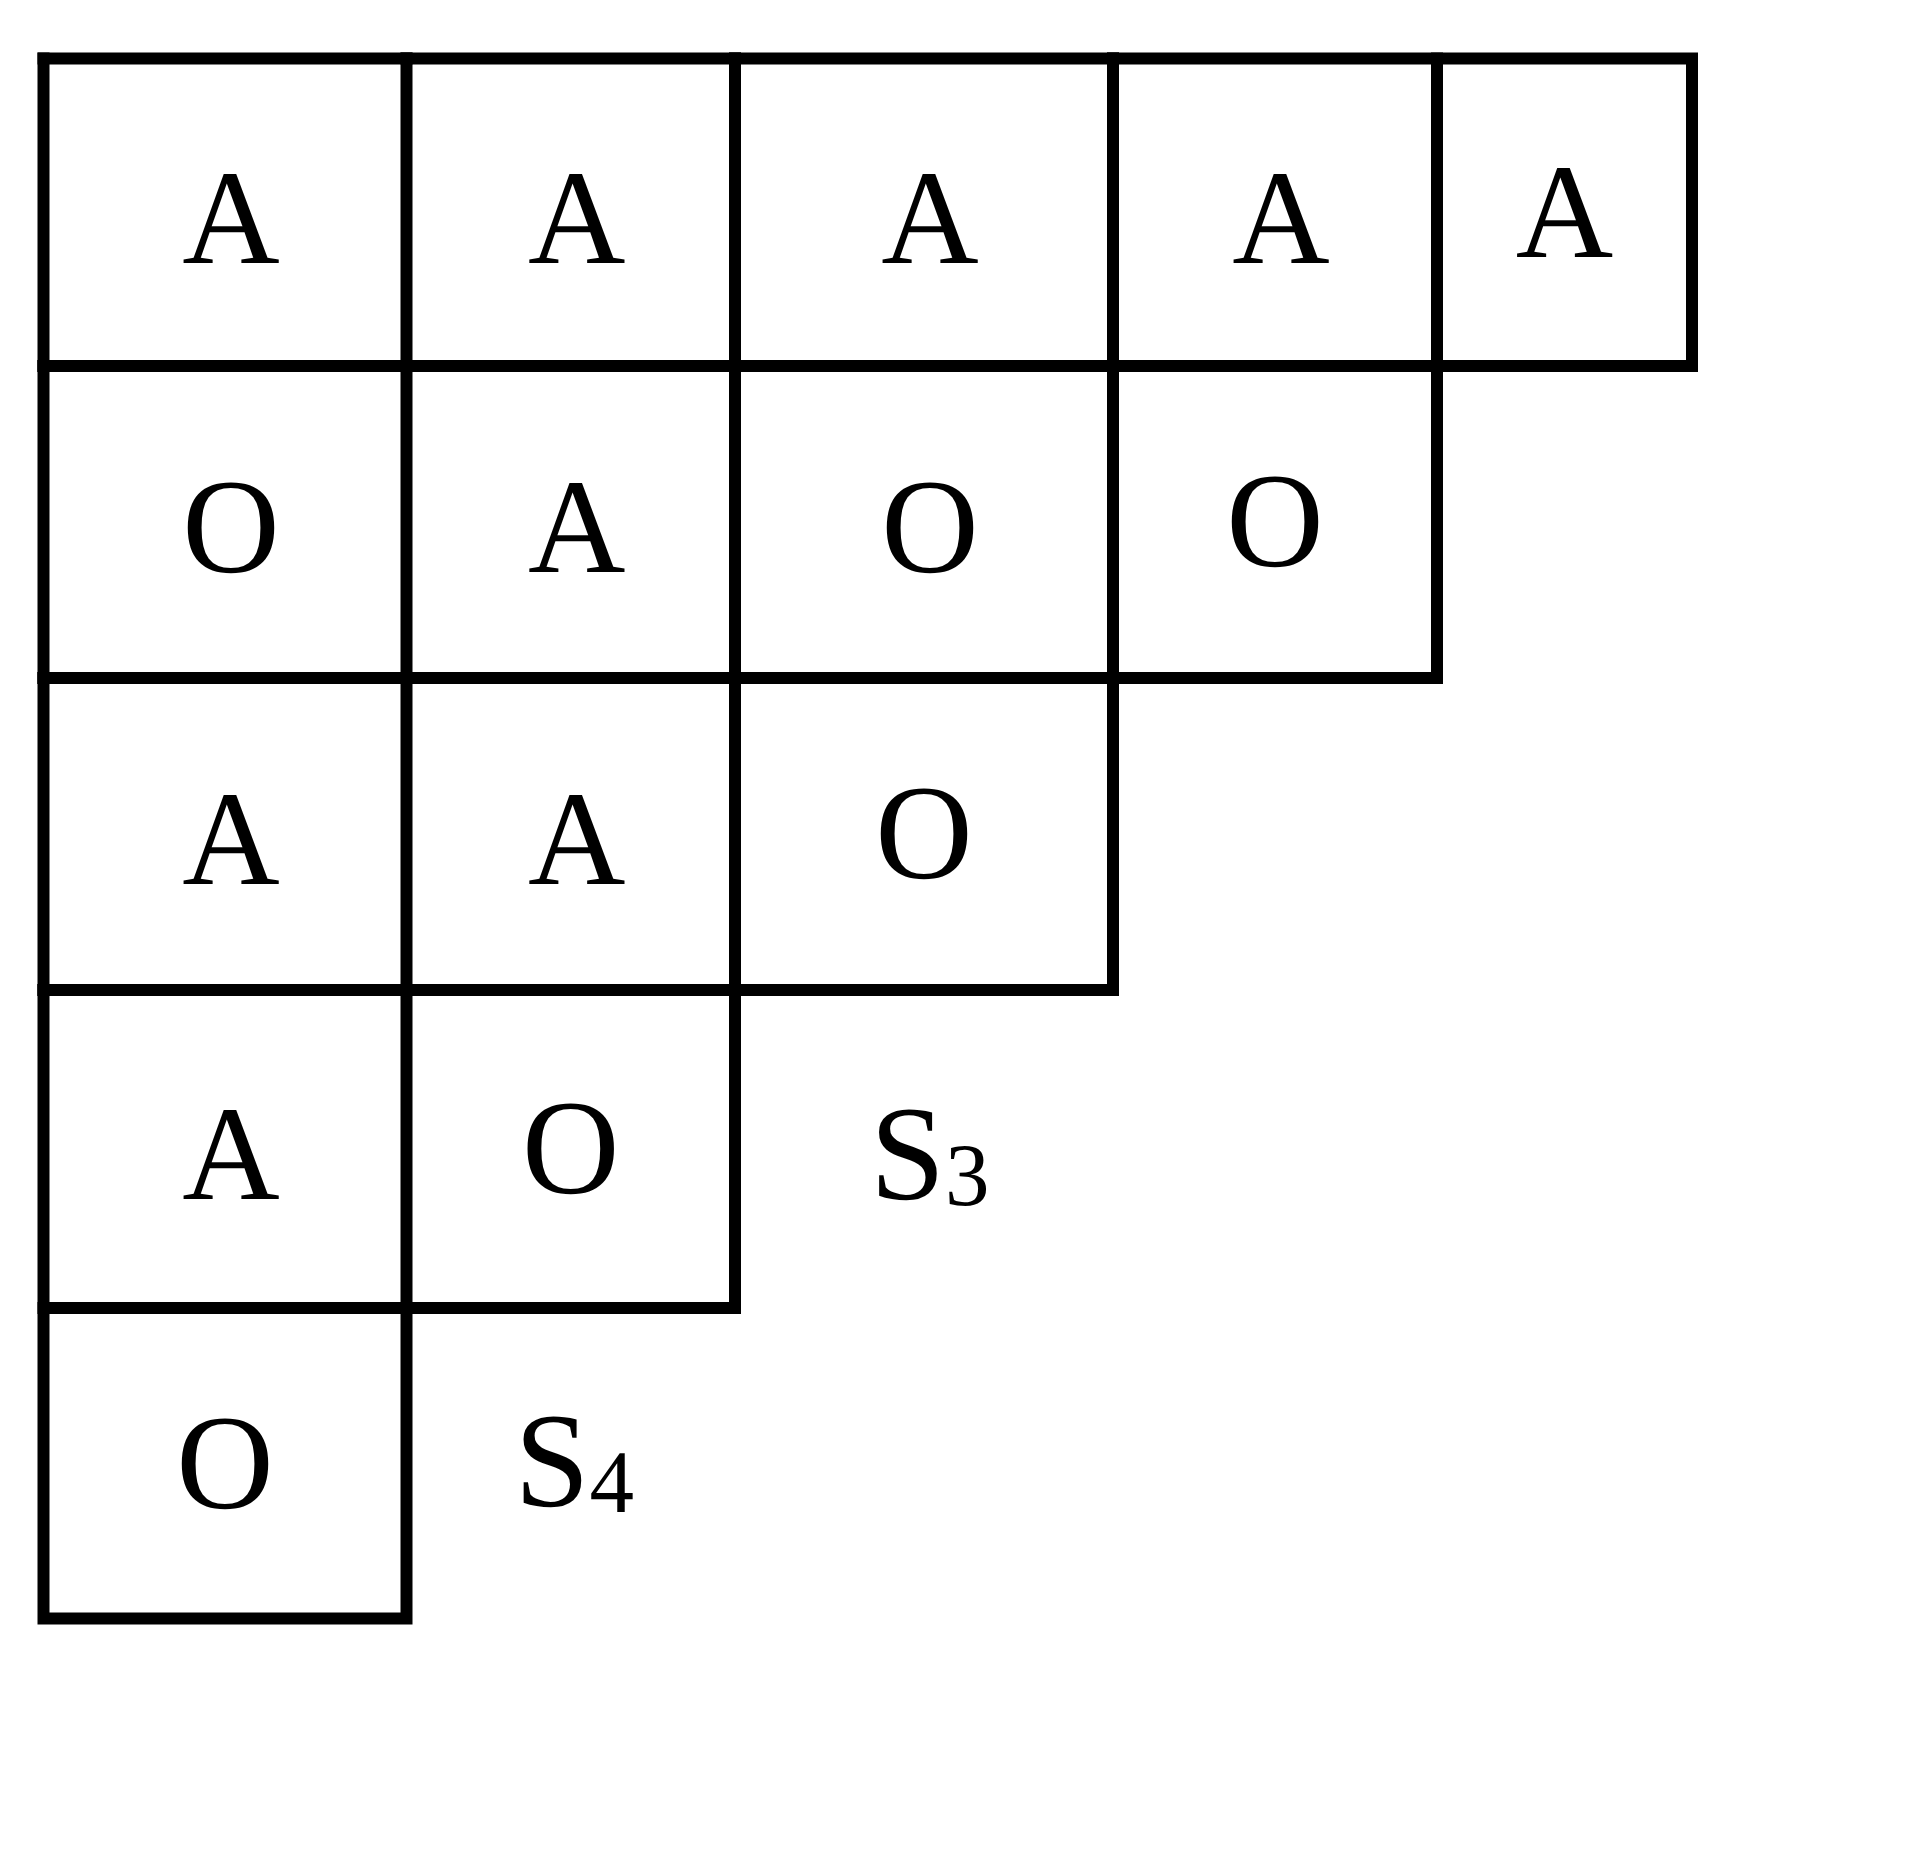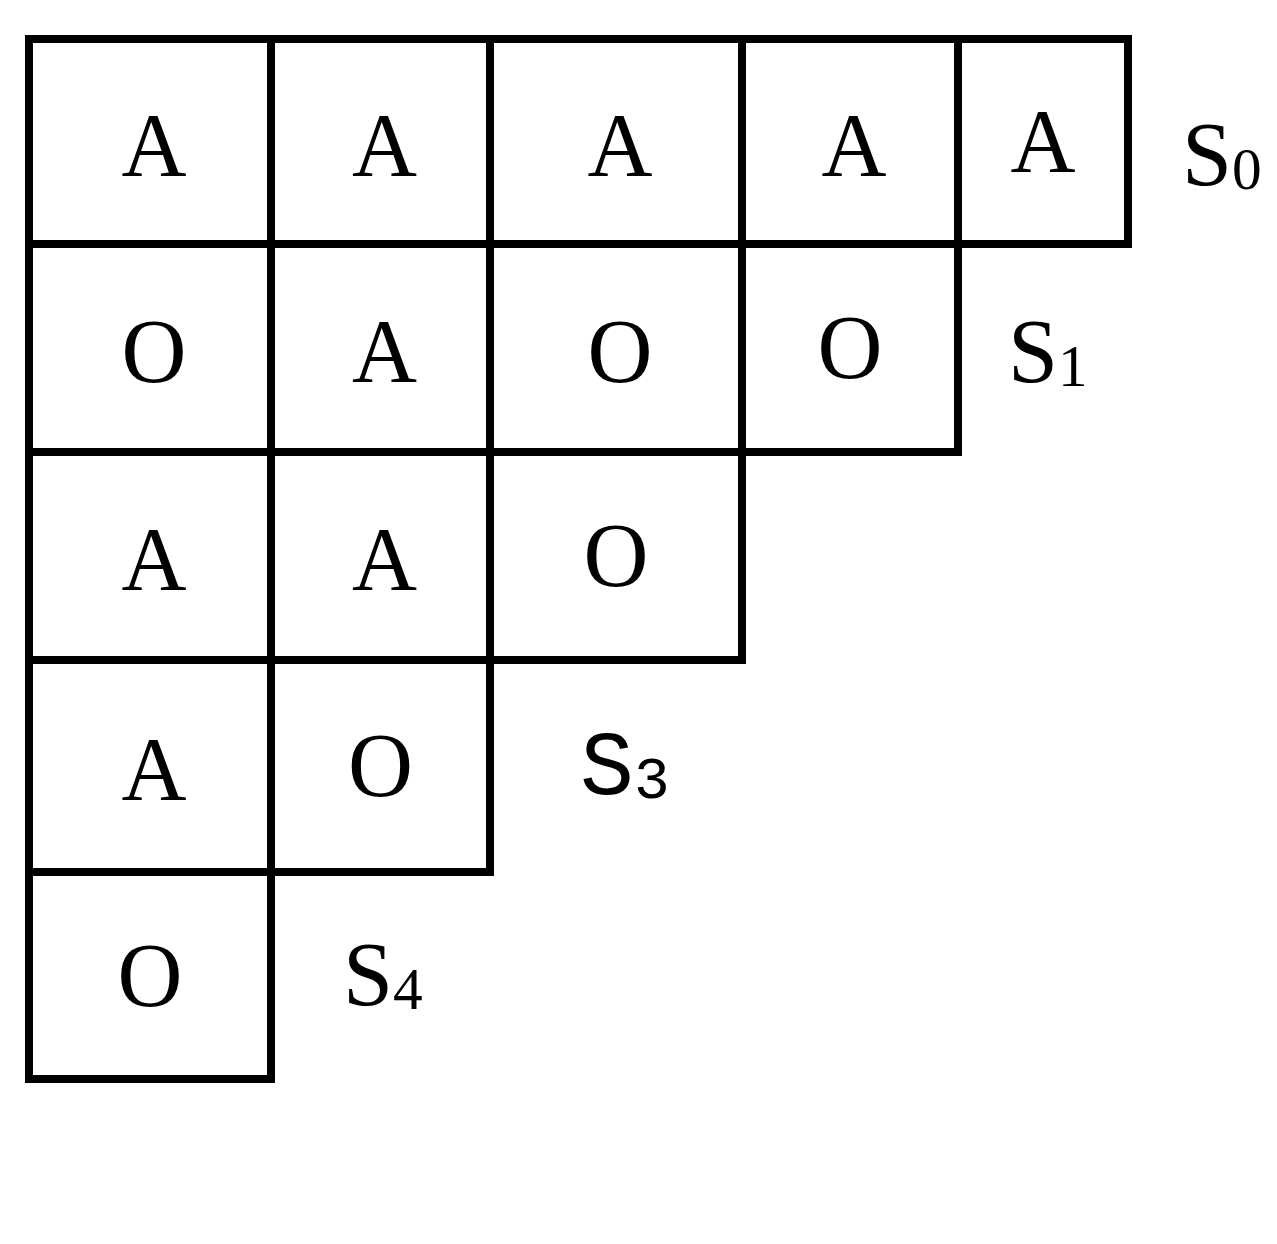--- a/index.html
+++ b/index.html
@@ -62,21 +62,21 @@
   
   .r3c0 { left: 25px;  top: 656px; width: 250px; height: 220px; }
   .r3c1 { left: 267px; top: 656px; width: 227px; height: 220px; }
   
   .r4c0 { left: 25px;  top: 868px; width: 250px; height: 215px; }
 
   
   .lbl-s0 { left: 1182px; top: 110px; }
   .lbl-s1 { left: 1008px; top: 307px; }
   .lbl-s2 { left: 817px;  top: 517px; }
-  .lbl-s3 { left: 580px;  top: 725px; font-family: Liberation Mono, monospace; }
+  .lbl-s3 { left: 580px;  top: 725px; }
   .lbl-s4 { left: 343px;  top: 930px; }
   .lbl-s5 { left: 113px;  top: 1140px; }
 </style>
 </head>
 <body>
 
 <div class="canvas">
 
   <div class="cell r0c0">
       <span>A</span>
@@ -121,18 +121,16 @@
       <span>A</span>
     </div>
   <div class="cell r3c1 closing">
       <span>O</span>
     </div>
 
   <div class="cell r4c0 closing">
       <span>O</span>
     </div>
 
-  <div class="slabel lbl-s0"><span>S</span><sub>0</sub></div>
-  <div class="slabel lbl-s1"><span>S</span><sub>1</sub></div>
   <div class="slabel lbl-s3"><span>S</span><sub>3</sub></div>
   <div class="slabel lbl-s4"><span>S</span><sub>4</sub></div>
 
 </div>
 
 </body></html>

